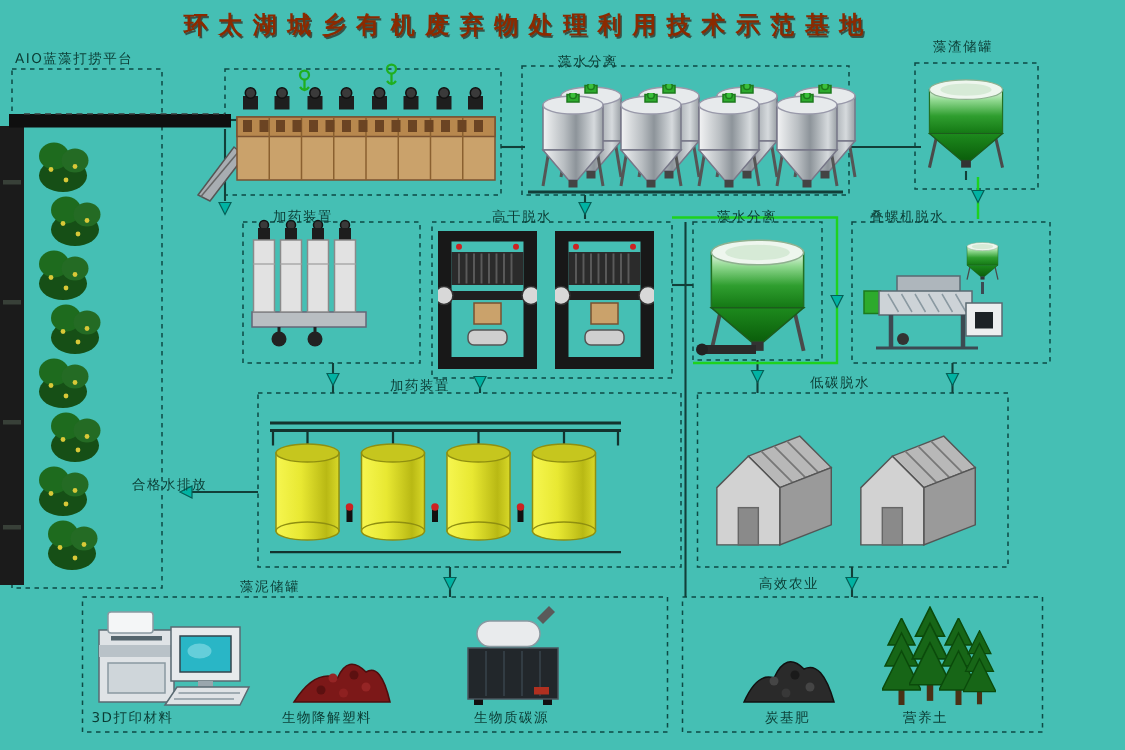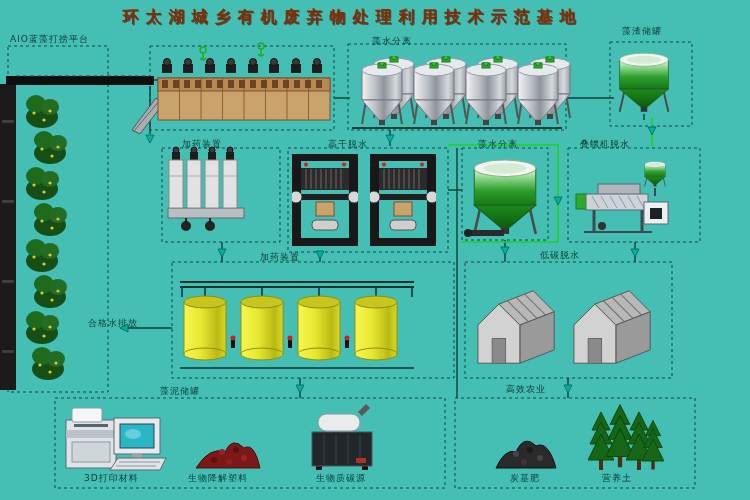--- a/index.html
+++ b/index.html
@@ -420,19 +420,19 @@
 <div class="lbl" style="left:622px;top:25px">藻渣储罐</div>
 <div class="lbl" style="left:182px;top:138px">加药装置</div>
 <div class="lbl" style="left:328px;top:138px">高干脱水</div>
 <div class="lbl" style="left:478px;top:138px">藻水分离</div>
 <div class="lbl" style="left:580px;top:138px">叠螺机脱水</div>
 <div class="lbl" style="left:260px;top:251px">加药装置</div>
 <div class="lbl" style="left:540px;top:249px">低碳脱水</div>
 <div class="lbl" style="left:88px;top:317px">合格水排放</div>
 <div class="lbl" style="left:160px;top:385px">藻泥储罐</div>
 <div class="lbl" style="left:506px;top:383px">高效农业</div>
-<div class="lbl" style="left:84px;top:472px">3D打印材料</div>
+<div class="lbl" style="left:61px;top:472px">3D打印材料</div>
 <div class="lbl" style="left:188px;top:472px">生物降解塑料</div>
 <div class="lbl" style="left:316px;top:472px">生物质碳源</div>
 <div class="lbl" style="left:510px;top:472px">炭基肥</div>
 <div class="lbl" style="left:602px;top:472px">营养土</div>
 
 </div>
 
 </body></html>

